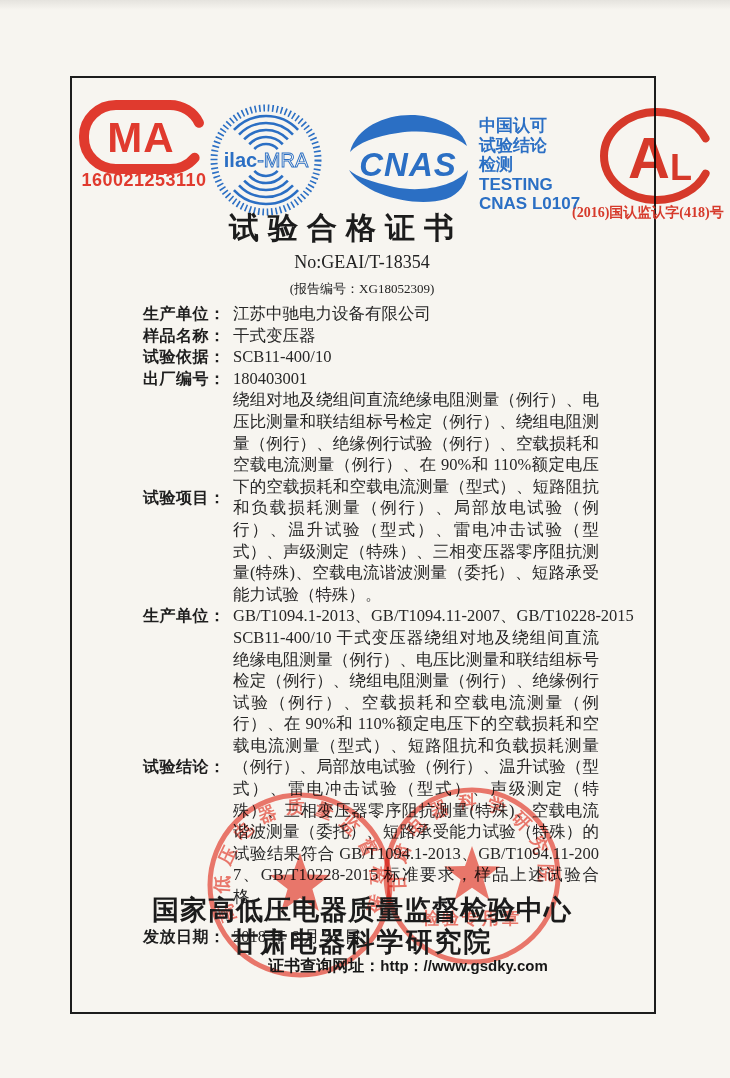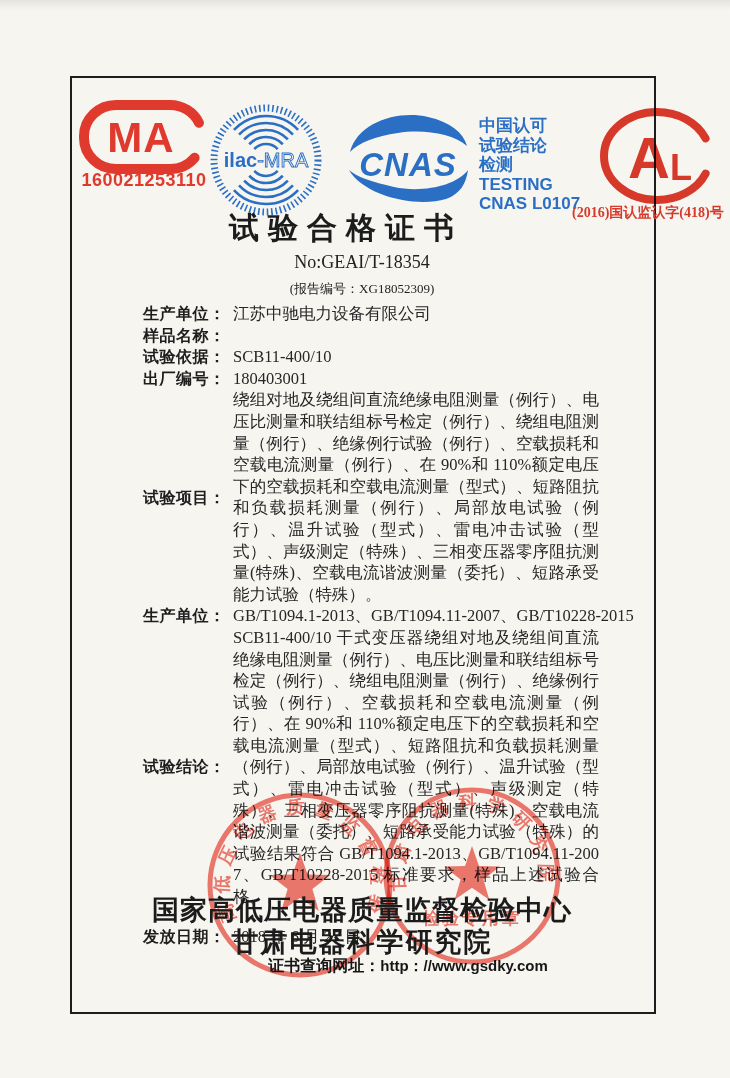--- a/index.html
+++ b/index.html
@@ -117,20 +117,21 @@
 <div class="cert-no">No:GEAI/T-18354</div>
 <div class="report-no">(报告编号：XG18052309)</div>
 
 <div class="fields">
   <div class="row">
     <span class="lbl">生产单位：</span>
     <span class="val">江苏中驰电力设备有限公司</span>
   </div>
   <div class="row">
     <span class="lbl">样品名称：</span>
+    <span class="val">干式变压器</span>
   </div>
   <div class="row">
     <span class="lbl">试验依据：</span>
     <span class="val">SCB11-400/10</span>
   </div>
   <div class="row">
     <span class="lbl">出厂编号：</span>
     <span class="val">180403001</span>
   </div>
   <div class="row">

